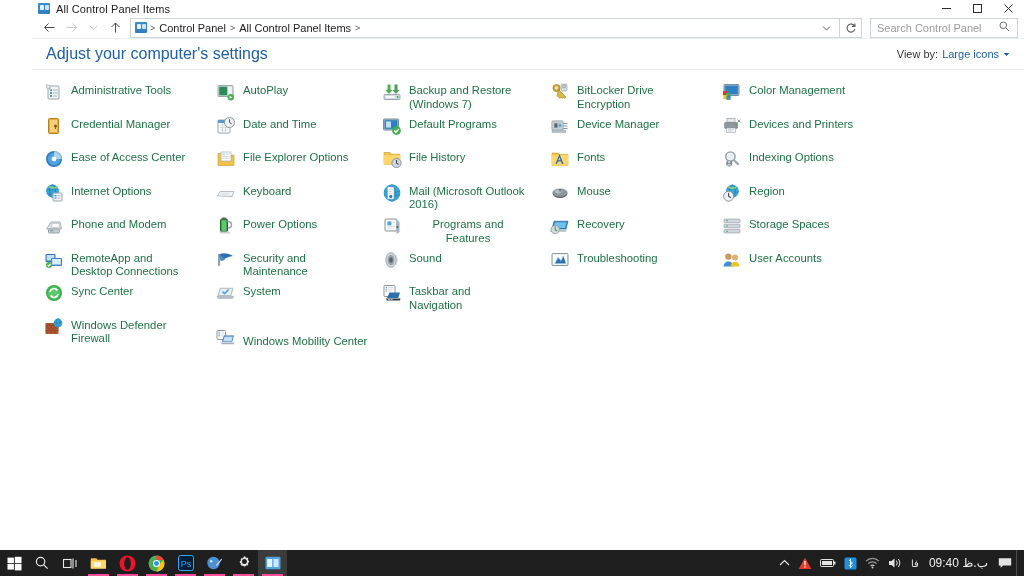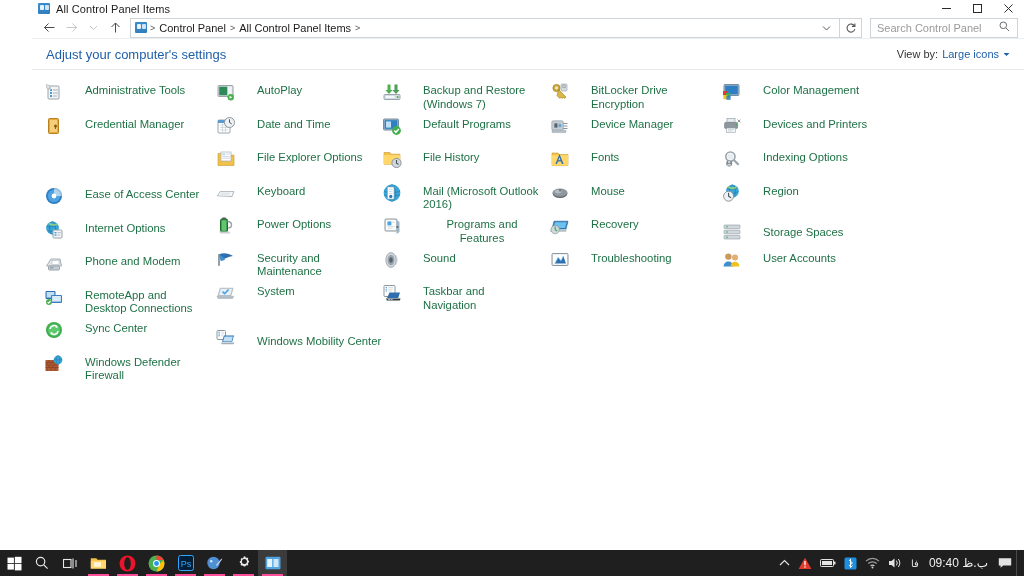--- a/index.html
+++ b/index.html
@@ -84,38 +84,38 @@
     font-family: "Liberation Sans", sans-serif; width: 118px; background: transparent;
   }
   .searchbox input::placeholder { color: #9a9a9a; }
   .search-icon { color: #6b6b6b; font-size: 11px; }
 
   
   .header-row {
     flex: 0 0 30px; display: flex; align-items: center; justify-content: space-between;
     padding: 0 14px 0 14px; background: #ffffff;
   }
-  .page-title { font-size: 13px; color: #1f5fa8; }
+  .page-title { font-size: 16px; color: #1f5fa8; }
   .viewby { display: flex; align-items: center; gap: 4px; font-size: 11px; }
   .viewby-label { color: #333; }
   .viewby-value { color: #1f5fa8; }
   .viewby-caret { color: #1f5fa8; font-size: 8px; }
 
   .divider { height: 1px; background: #e8eaec; margin: 0 0 0 0; flex: 0 0 1px; }
 
   
   .content { flex: 1 1 auto; background: #ffffff; position: relative; padding-top: 10px; overflow: hidden; }
   .grid {
     display: grid;
     grid-template-columns: 172px 166px 168px 172px 180px;
     grid-auto-rows: 33.5px;
     grid-auto-flow: column;
     padding-left: 12px;
   }
-  .item { display: flex; align-items: flex-start; gap: 21px; padding-top: 2px; }
+  .item { display: flex; align-items: flex-start; gap: 7px; padding-top: 2px; }
   .ico { width: 20px; height: 20px; flex: 0 0 20px; position: relative; }
   .ico svg { display: block; width: 20px; height: 20px; }
   .label {
     font-size: 11.3px; color: #1e7145; line-height: 13.5px; padding-top: 2px;
     max-width: 125px;
   }
   .col5 .label { max-width: 105px; }
   .col3 .label { max-width: 118px; }
 
   
@@ -267,21 +267,21 @@
             <span class="ico">
               <svg viewBox="0 0 20 20">
                 <rect x="4.5" y="2.5" width="10" height="15" rx="1" fill="#e7a93a" stroke="#b8801f"></rect>
                 <rect x="6" y="4" width="7" height="12" fill="#f5cf7a"></rect>
                 <circle cx="11.5" cy="10" r="1.5" fill="#8a5c12"></circle>
                 <rect x="11" y="10" width="1" height="3" fill="#8a5c12"></rect>
               </svg>
             </span>
             <span class="label">Credential Manager</span>
           </div>
-          <div class="item col1" style="height: 33.5px; margin-top: 37px;">
+          <div class="item col1" style="height: 33.5px;">
             <span class="ico">
               <svg viewBox="0 0 20 20">
                 <circle cx="10" cy="10" r="8" fill="#2f7fc4"></circle>
                 <circle cx="10" cy="10" r="6.2" fill="#4fa3e0"></circle>
                 <circle cx="10" cy="10" r="2.4" fill="#ffffff"></circle>
                 <path d="M10 2.2 A7.8 7.8 0 0 1 17.8 10 L10 10 Z" fill="#ffffff" opacity=".55"></path>
               </svg>
             </span>
             <span class="label">Ease of Access Center</span>
           </div>
@@ -648,21 +648,21 @@
                 <circle cx="10.4" cy="8.2" r="6.4" fill="#3aa5d8"></circle>
                 <path d="M5 5.2c3.2 1.4 7.6 1.2 10.6-.8M4.2 9.6c3.6 1.6 8.4 1.2 11.8-1" stroke="#2a7fae" stroke-width=".8" fill="none"></path>
                 <ellipse cx="10.4" cy="8.2" rx="2.9" ry="6.4" fill="none" stroke="#2a7fae" stroke-width=".8"></ellipse>
                 <path d="M6 3.6c2 1.6 5.6 2 8.4.6" stroke="#8ed17f" stroke-width="1.8" fill="none"></path>
                 <circle cx="6.6" cy="13.2" r="5" fill="#eef2f5" stroke="#8d969c"></circle>
                 <path d="M6.6 9.8v3.4l2.4 1.5" stroke="#4a5257" stroke-width="1.1" fill="none"></path>
               </svg>
             </span>
             <span class="label">Region</span>
           </div>
-          <div class="item col5" style="height: 33.5px; align-items: center;">
+          <div class="item col5" style="height: 33.5px;">
             <span class="ico">
               <svg viewBox="0 0 20 20">
                 <g fill="#cfd8de" stroke="#8d969c" stroke-width=".6">
                   <rect x="2" y="3" width="16" height="3.6" rx=".8"></rect>
                   <rect x="2" y="8.2" width="16" height="3.6" rx=".8"></rect>
                   <rect x="2" y="13.4" width="16" height="3.6" rx=".8"></rect>
                 </g>
                 <circle cx="5" cy="4.8" r=".8" fill="#3fae4d"></circle>
                 <circle cx="5" cy="10" r=".8" fill="#3fae4d"></circle>
                 <circle cx="5" cy="15.2" r=".8" fill="#3fae4d"></circle>

